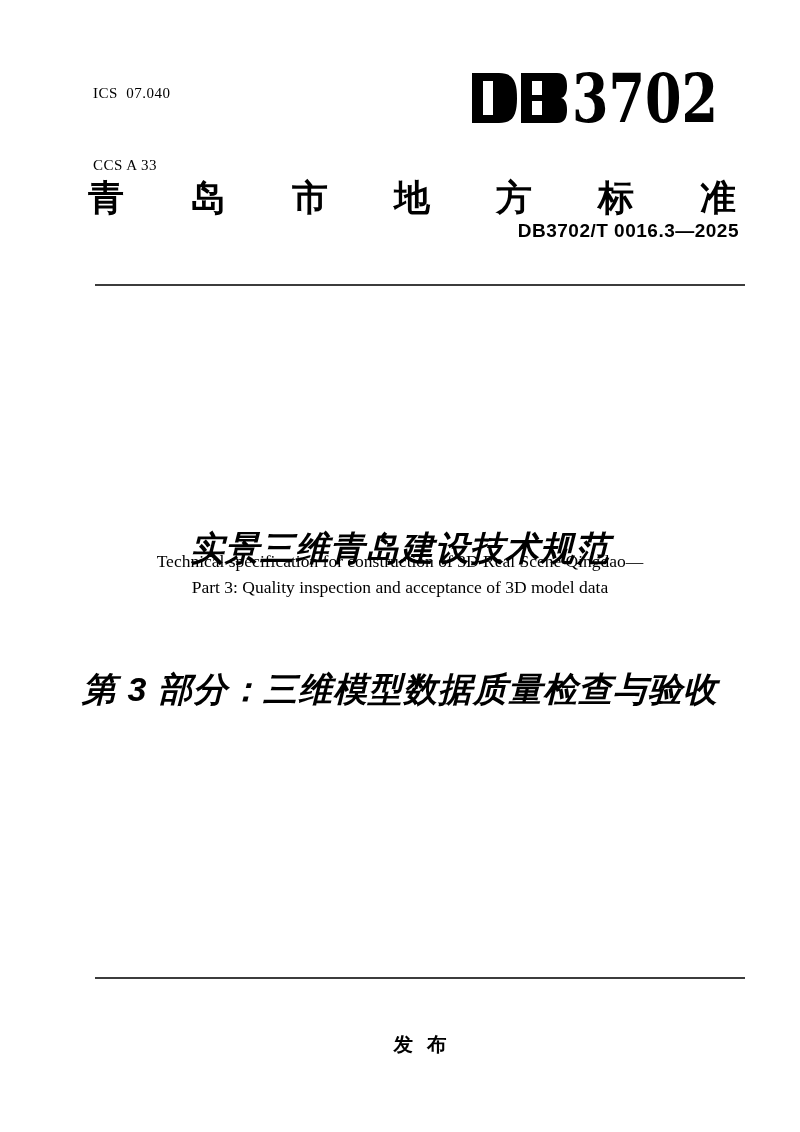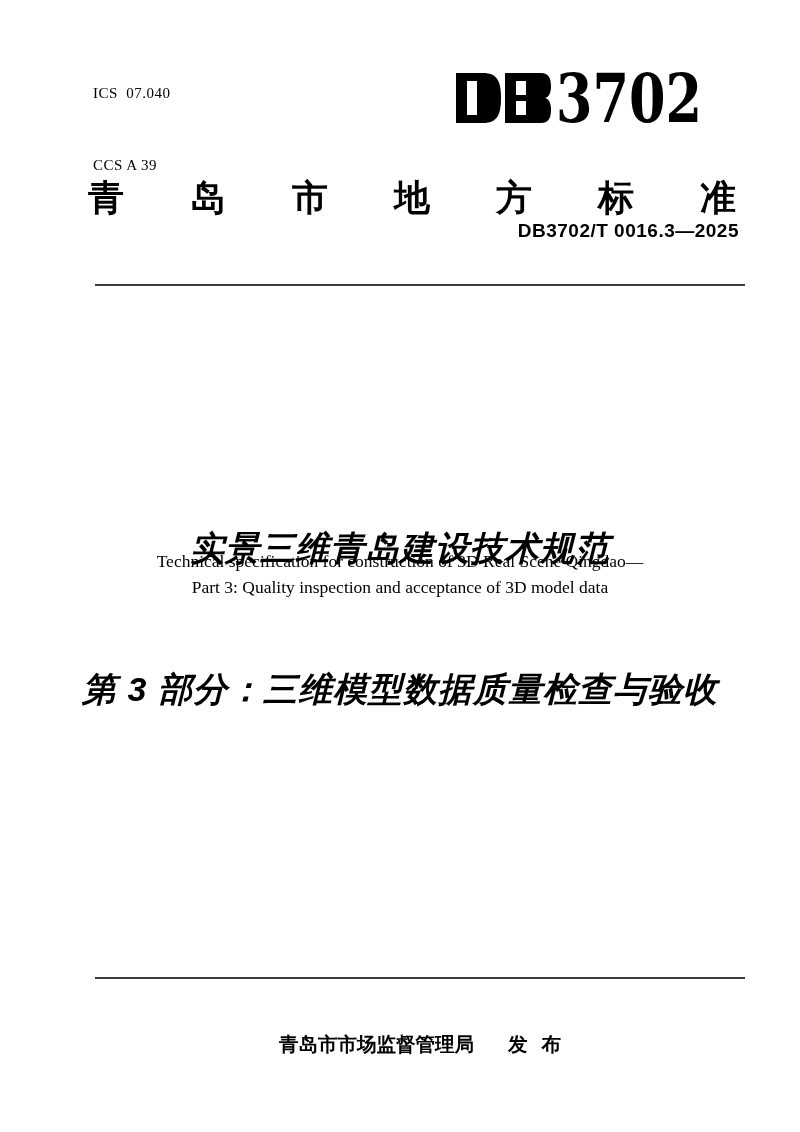--- a/index.html
+++ b/index.html
@@ -12,21 +12,21 @@
     overflow:hidden;
   }
   
   .ics-block{
     position:absolute;left:93px;top:33px;
     font-family:"Liberation Serif",serif;
     font-size:15px;line-height:24px;
     letter-spacing:0.5px;white-space:pre;
   }
   
-  .logo{position:absolute;left:456px;top:71px;width:250px;height:54px;}
+  .logo{position:absolute;left:472px;top:71px;width:250px;height:54px;}
   .logo svg{display:block;width:250px;height:54px;}
   .logo text{
     font-family:"DejaVu Serif","Liberation Serif",serif;
     font-weight:bold;font-size:67px;
   }
   
   .std-name{
     position:absolute;left:88px;top:174px;
     font-size:36px;font-weight:bold;
     letter-spacing:66px;white-space:nowrap;
@@ -74,21 +74,21 @@
   }
   .publisher-action{letter-spacing:14px;margin-right:-14px;white-space:nowrap;}
 </style>
 </head>
 <body>
 
 <div class="page">
 
   <div class="ics-block">
     <div>ICS  07.040</div>
-    <div>CCS A 39</div>
+    <div>CCS A 33</div>
   </div>
 
   <div class="logo">
     <svg viewBox="0 0 250 54">
 
       <g aria-label="DB">
         <path d="M0,2 L27,2 C41,2 45,10 45,27 C45,44 41,52 27,52 L0,52 Z" fill="#000"></path>
         <rect x="11" y="10" width="10" height="34" fill="#fff"></rect>
         <path d="M49,2 L85,2 C93,2 95,8 95,15 C95,22 93,26 89,27 C93,28 95,32 95,39 C95,46 93,52 85,52 L49,52 Z" fill="#000"></path>
         <rect x="60" y="10" width="10" height="14" fill="#fff"></rect>
@@ -111,17 +111,16 @@
 
   <div class="title-en">
     <div>Technical specification for construction of 3D Real Scene Qingdao—</div>
     <div>Part 3: Quality inspection and acceptance of 3D model data</div>
   </div>
 
 
   <div class="rule rule-bottom"></div>
 
   <div class="publisher-row">
-    <span>青岛市市场监督管理局</span>
     <span class="publisher-action">发布</span>
   </div>
 
 </div>
 
 </body></html>

